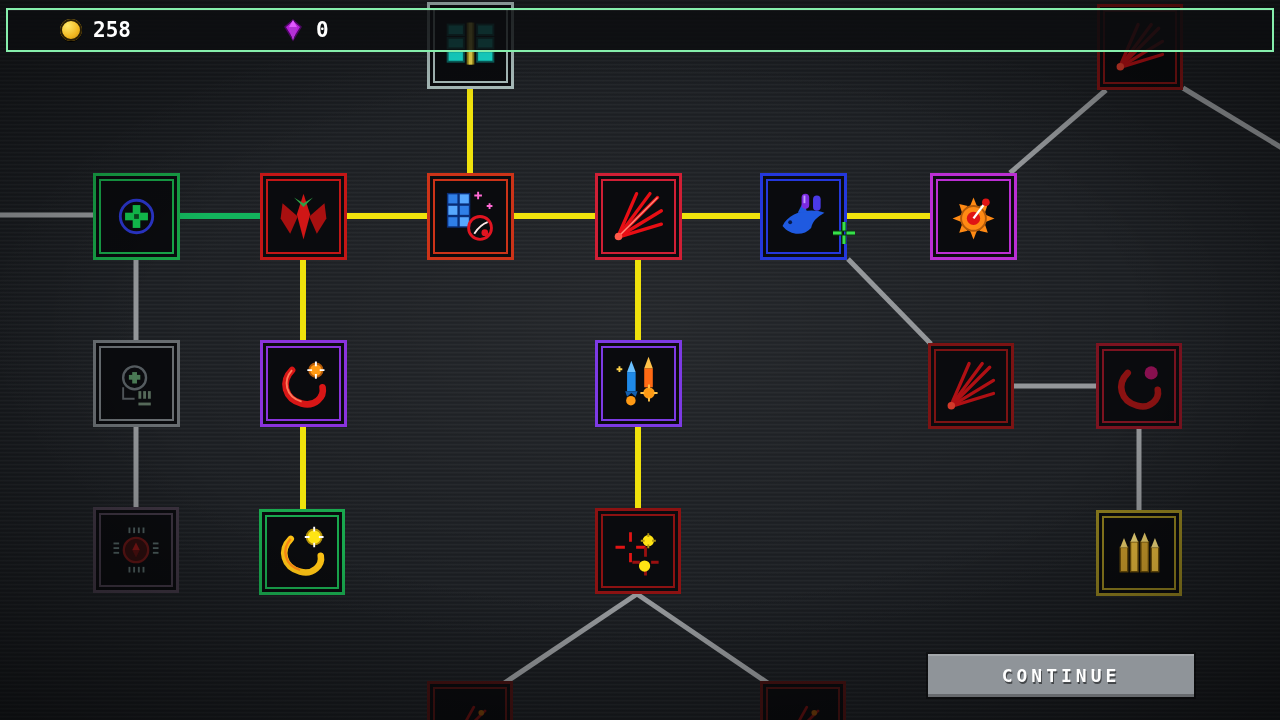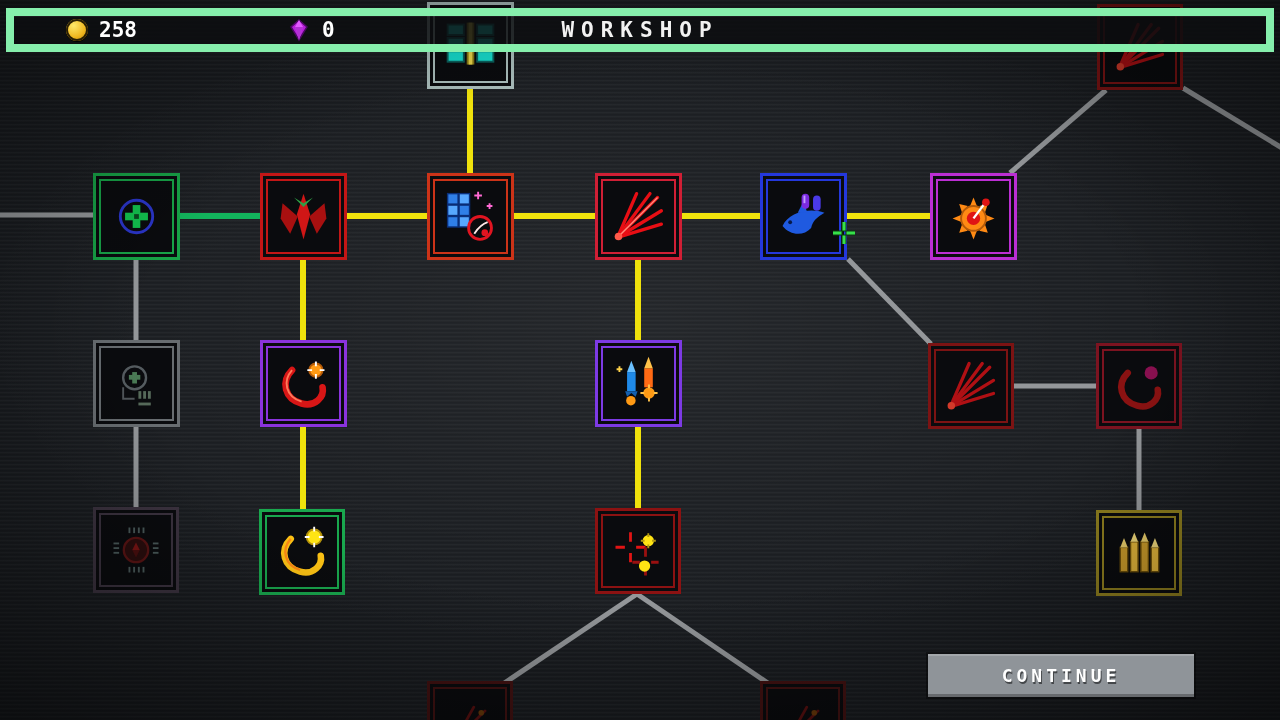--- a/index.html
+++ b/index.html
@@ -10,21 +10,21 @@
     radial-gradient(ellipse 85% 75% at 50% 45%, rgba(255,255,255,0.05), transparent 62%),
     repeating-linear-gradient(to bottom, rgba(255,255,255,0.03) 0 1px, rgba(0,0,0,0.07) 2px 3px, transparent 3px 4px);}
   #edges{position:absolute;inset:0;width:100%;height:100%;z-index:2;}
   #nodes{position:absolute;inset:0;z-index:3;}
   .node{position:absolute;background:#0a0b0e;border:3px solid var(--c);
         box-shadow:inset 0 0 0 3px #0a0b0e, inset 0 0 0 5px var(--c);}
   .node svg{position:absolute;inset:10px;width:calc(100% - 20px);height:calc(100% - 20px);}
   .vignette{position:absolute;inset:0;z-index:5;pointer-events:none;
     background:radial-gradient(ellipse 75% 68% at 50% 48%, transparent 52%, rgba(0,0,0,0.52) 100%);}
   .topbar{position:absolute;left:6px;right:6px;top:8px;height:44px;z-index:10;
-    background:rgba(12,13,16,0.82);border:8px solid #86efac;
+    background:rgba(12,13,16,0.82);border:2px solid #86efac;
     box-shadow:inset 0 1px 0 rgba(255,255,255,0.06);display:flex;align-items:center;}
   .title{position:absolute;left:0;right:0;text-align:center;color:#f2f2f2;
     font-size:21px;font-weight:bold;letter-spacing:7px;}
   .res{display:flex;align-items:center;gap:11px;color:#fff;font-size:21px;font-weight:bold;z-index:11;}
   .res.coins{margin-left:52px}
   .res.gems{margin-left:150px}
   .coin{width:22px;height:22px;border-radius:50%;
     background:radial-gradient(circle at 35% 30%, #ffe96a, #f0b61e 55%, #a87408);
     box-shadow:0 0 0 2px #2a1f04 inset, 0 1px 0 #000;}
   .cursor{position:absolute;left:833px;top:222px;width:22px;height:22px;z-index:9;}
@@ -316,17 +316,16 @@
       <span>258</span>
     </div>
     <div class="res gems">
       <svg width="24" height="24" viewBox="0 0 24 24">
         <polygon points="12,2 20,9 12,22 4,9" fill="#b61fd8" stroke="#4a0860" stroke-width="1.5"></polygon>
         <polygon points="12,2 16,9 12,22 8,9" fill="#e25aff"></polygon>
         <polygon points="8,9 16,9 12,22" fill="#8a12b0" opacity="0.55"></polygon>
       </svg>
       <span>0</span>
     </div>
-    <div class="title">WORKSHOP</div>
   </header>
 
   <button class="continue">CONTINUE</button>
 </div>
 
 </body></html>

